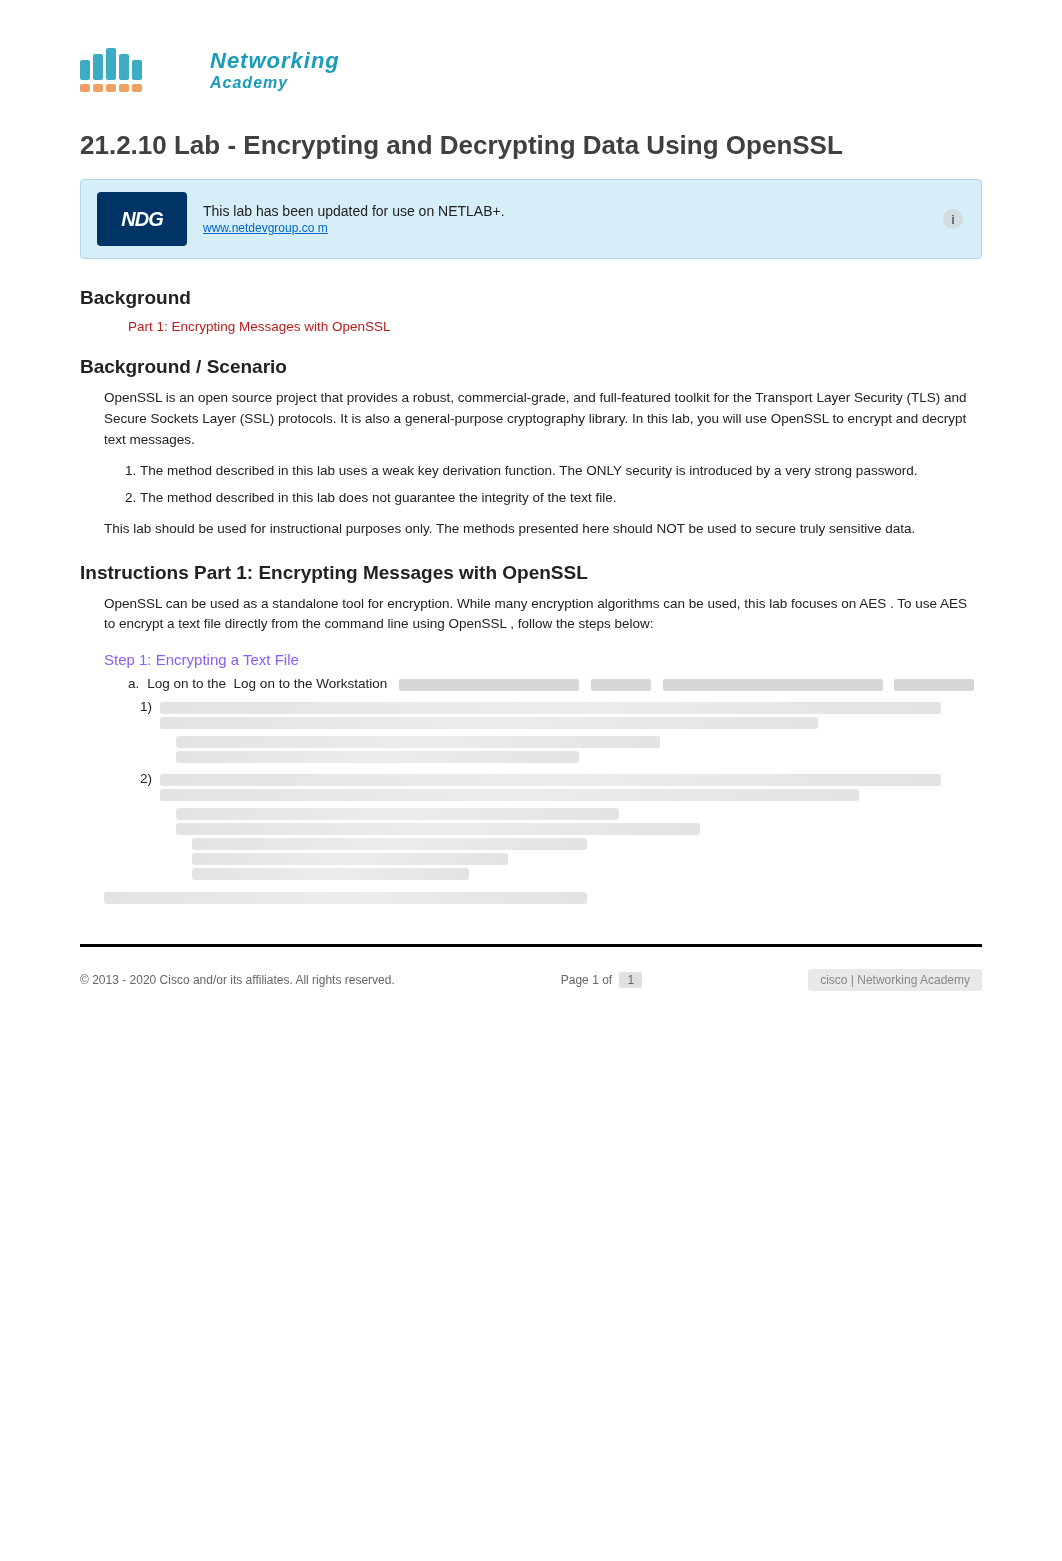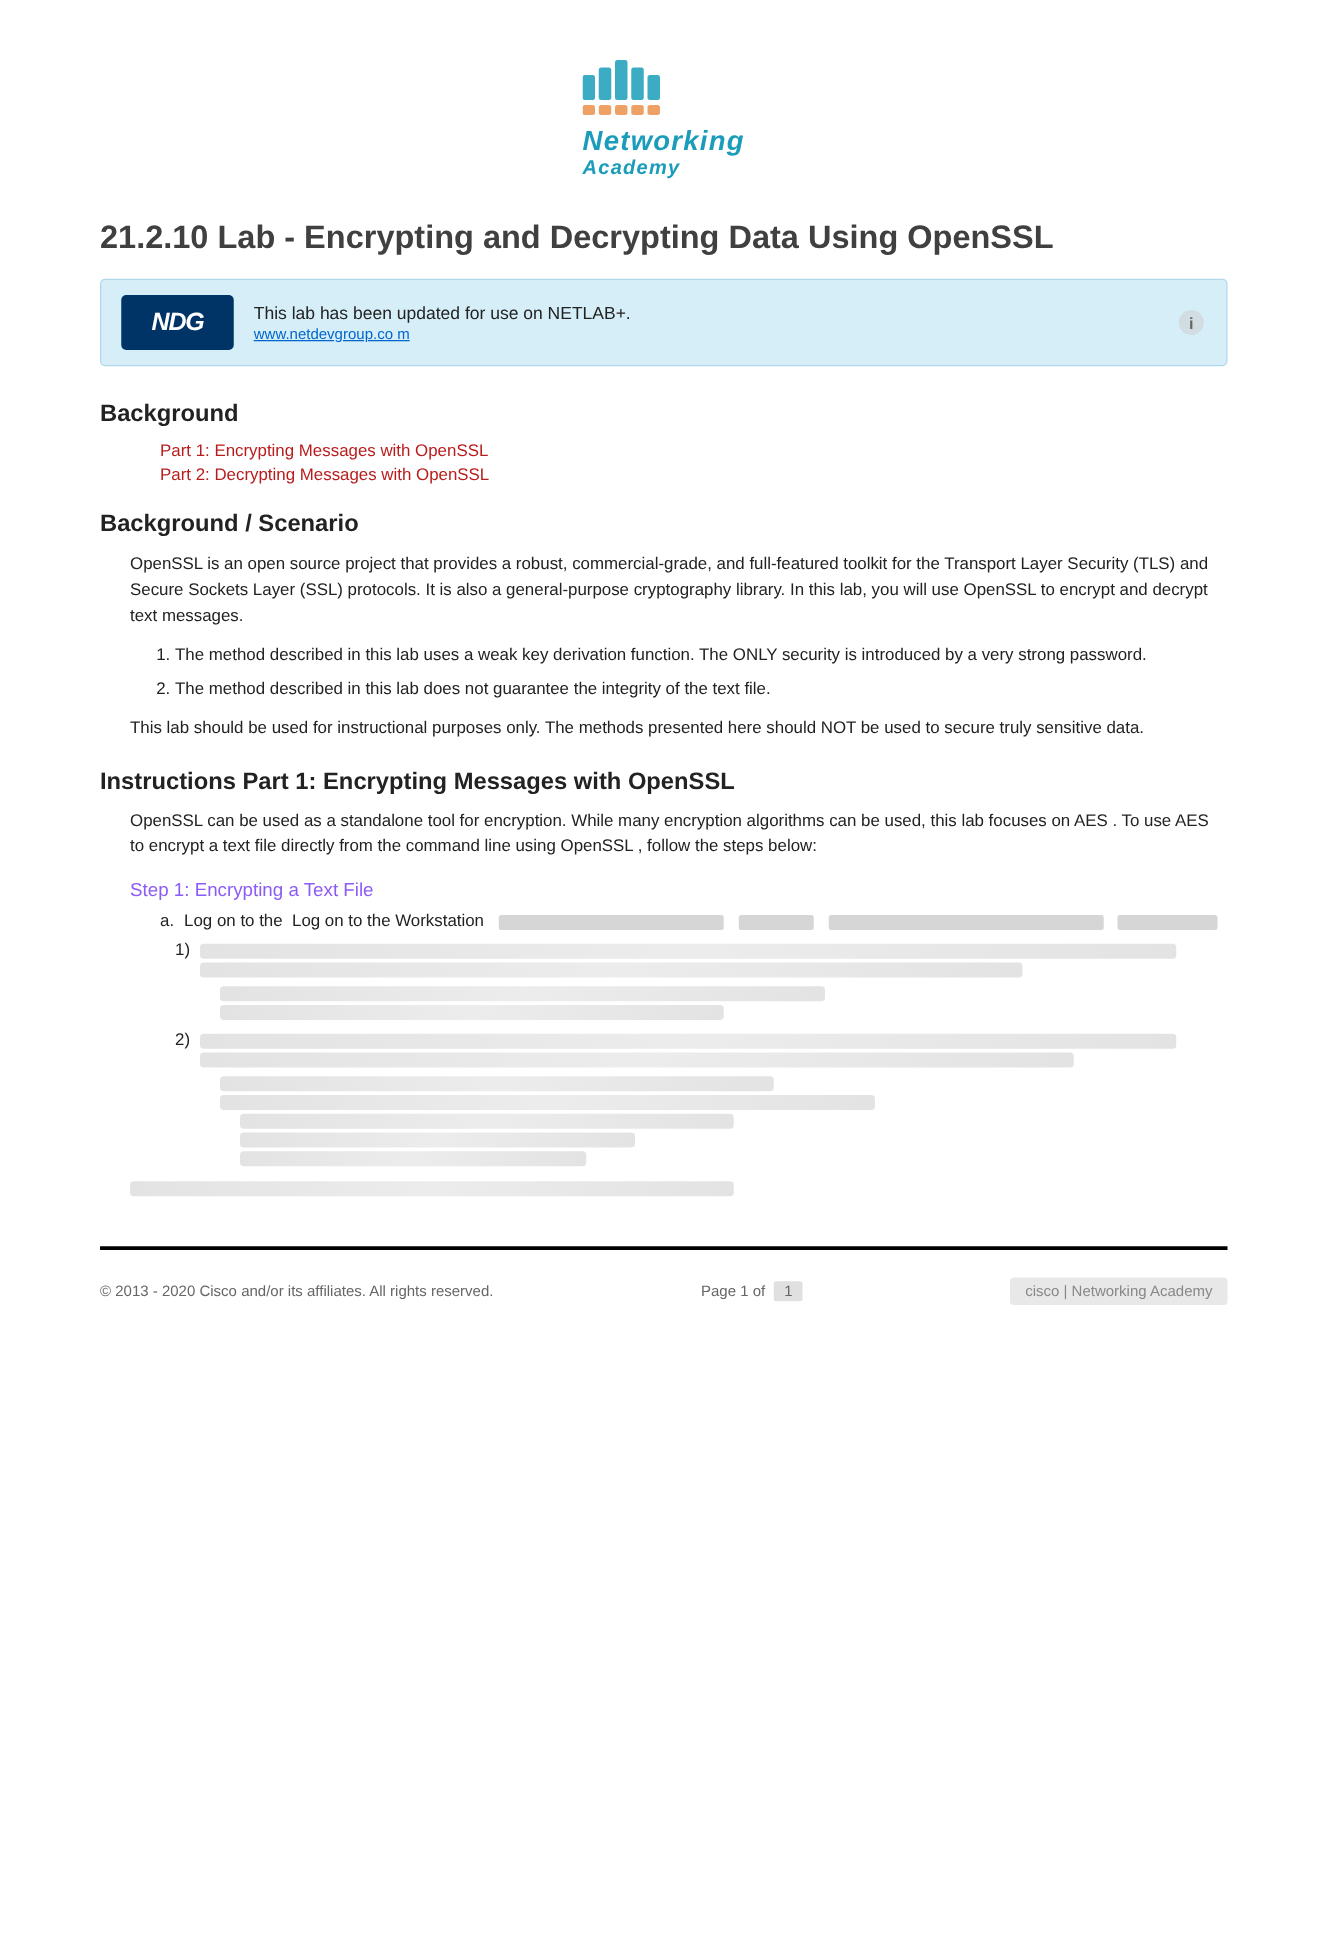--- a/index.html
+++ b/index.html
@@ -10,21 +10,20 @@
       color: #222;
       width: 1062px;
       min-height: 1561px;
       padding: 40px 80px 80px 80px;
     }
 
     .header-logo {
       display: flex;
       align-items: center;
       margin-bottom: 30px;
-      flex-direction: column;
     }
 
     .logo-graphic {
       width: 120px;
       height: 60px;
       margin-right: 10px;
       flex-shrink: 0;
     }
 
     .logo-text-group {
@@ -63,21 +62,21 @@
       border-radius: 4px;
       display: flex;
       align-items: center;
       padding: 12px 16px;
       margin-bottom: 28px;
       gap: 16px;
     }
 
     .netlab-logo-box {
       width: 90px;
-      height: 44px;
+      height: 54px;
       background: #003366;
       border-radius: 4px;
       display: flex;
       align-items: center;
       justify-content: center;
       flex-shrink: 0;
     }
 
     .netlab-logo-text {
       color: #fff;
@@ -271,21 +270,20 @@
   <svg class="netlab-icon" viewBox="0 0 24 24" fill="#888">
     <circle cx="12" cy="12" r="10" fill="#ccc" opacity="0.5"></circle>
     <text x="12" y="17" text-anchor="middle" font-size="13" fill="#666" font-weight="bold">i</text>
   </svg>
 </div>
 
 <h2 class="section-heading">Background</h2>
 <div class="section-body">
   <ul class="objectives-list">
     <li>Part 1: Encrypting Messages with OpenSSL</li>
-    <li>Part 2: Decrypting Messages with OpenSSL</li>
   </ul>
 </div>
 
 <h2 class="section-heading">Background / Scenario</h2>
 <div class="section-body">
   <p class="main-para">OpenSSL is an open source project that provides a robust, commercial-grade, and full-featured toolkit for the Transport Layer Security (TLS) and Secure Sockets Layer (SSL) protocols. It is also a general-purpose cryptography library. In this lab, you will use OpenSSL to encrypt and decrypt text messages.</p>
   <ol class="numbered-list">
     <li>The method described in this lab uses a weak key derivation function. The ONLY security is introduced by a very strong password.</li>
     <li>The method described in this lab does not guarantee the integrity of the text file.</li>
   </ol>

